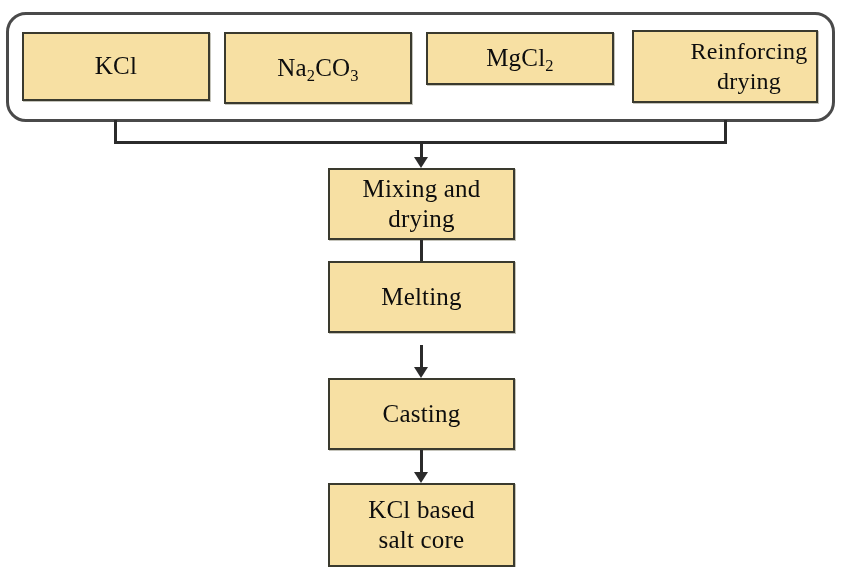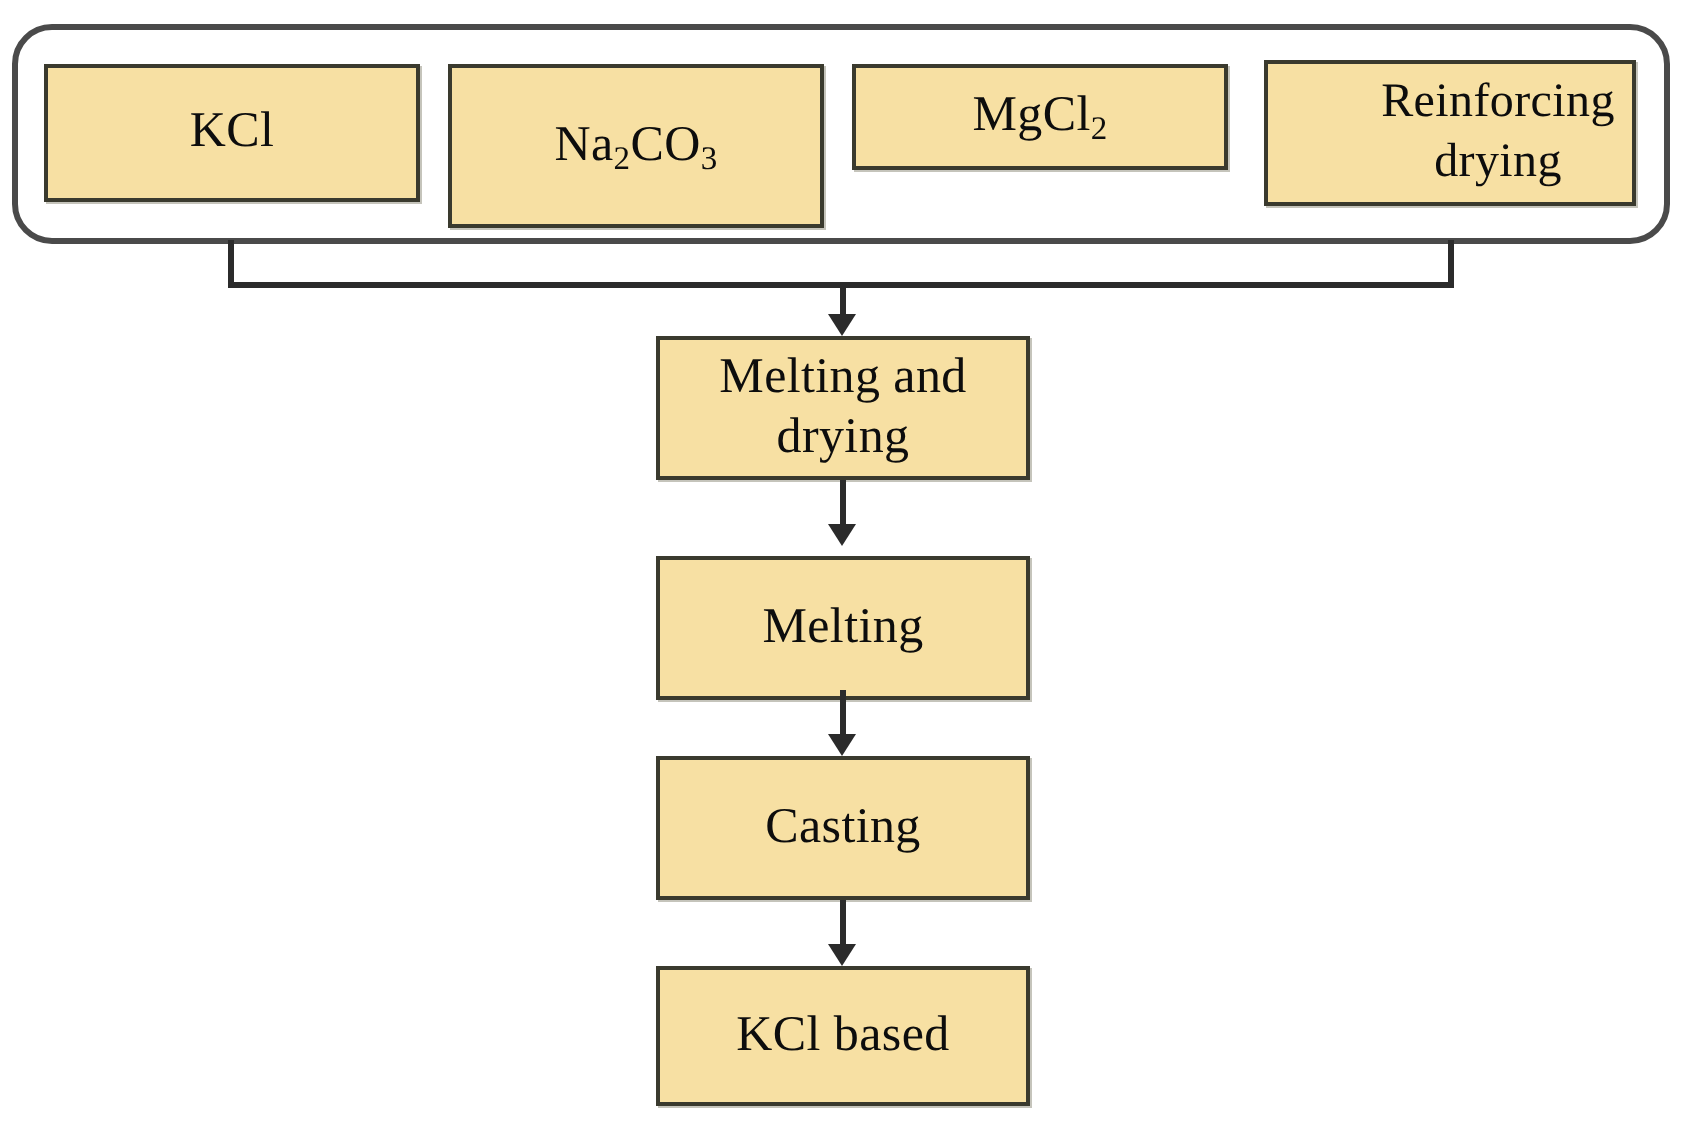--- a/index.html
+++ b/index.html
@@ -53,40 +53,40 @@
     box-sizing: border-box;
     border: 3px solid #4a4a4a;
     border-radius: 20px;
     background: transparent;
   }
 
   .material-box {
     font-size: 25px;
   }
   #box-kcl      { left: 22px;  top: 32px; width: 188px; height: 69px; }
-  #box-na2co3   { left: 224px; top: 32px; width: 188px; height: 82px; }
+  #box-na2co3   { left: 224px; top: 32px; width: 188px; height: 72px; }
   #box-mgcl2    { left: 426px; top: 32px; width: 188px; height: 53px; }
   #box-fiber    { left: 632px; top: 30px; width: 186px; height: 73px; font-size: 24px; padding-left: 48px; }
 
   sub {
     font-size: 0.66em;
     vertical-align: -0.28em;
     line-height: 0;
   }
 
   
   .process-box {
     font-size: 25px;
     left: 328px;
     width: 187px;
   }
   #box-mixing  { top: 168px; height: 72px; }
-  #box-melting { top: 278px; height: 72px; font-family: Liberation Serif, serif; }
+  #box-melting { top: 261px; height: 72px; font-family: Liberation Serif, serif; }
   #box-casting { top: 378px; height: 72px; }
-  #box-output  { top: 483px; height: 70px; }
+  #box-output  { top: 483px; height: 84px; }
 
   
   .line-v {
     position: absolute;
     width: 3px;
     background: #2b2b2b;
   }
   .line-h {
     position: absolute;
     height: 3px;
@@ -143,37 +143,37 @@
   </div>
 
   <div class="line-v" id="bracket-left"></div>
   <div class="line-v" id="bracket-right"></div>
   <div class="line-h" id="bracket-bar"></div>
 
   <div class="line-v" id="flow-1"></div>
   <div class="arrow-head" id="flow-1-head"></div>
 
   <div class="box process-box" id="box-mixing">
-    <span class="label"><span>Melting and</span><br><span>drying</span></span>
+    <span class="label"><span>Mixing and</span><br><span>drying</span></span>
   </div>
 
   <div class="line-v" id="flow-2"></div>
   <div class="arrow-head" id="flow-2-head"></div>
 
   <div class="box process-box" id="box-melting">
     <span class="label">Melting</span>
   </div>
 
   <div class="line-v" id="flow-3"></div>
   <div class="arrow-head" id="flow-3-head"></div>
 
   <div class="box process-box" id="box-casting">
     <span class="label">Casting</span>
   </div>
 
   <div class="line-v" id="flow-4"></div>
   <div class="arrow-head" id="flow-4-head"></div>
 
   <div class="box process-box" id="box-output">
-    <span class="label"><span>KCl based</span><br></span>
+    <span class="label"><span>KCl based</span><br><span>salt core</span></span>
   </div>
 
 </div>
 
 </body></html>

